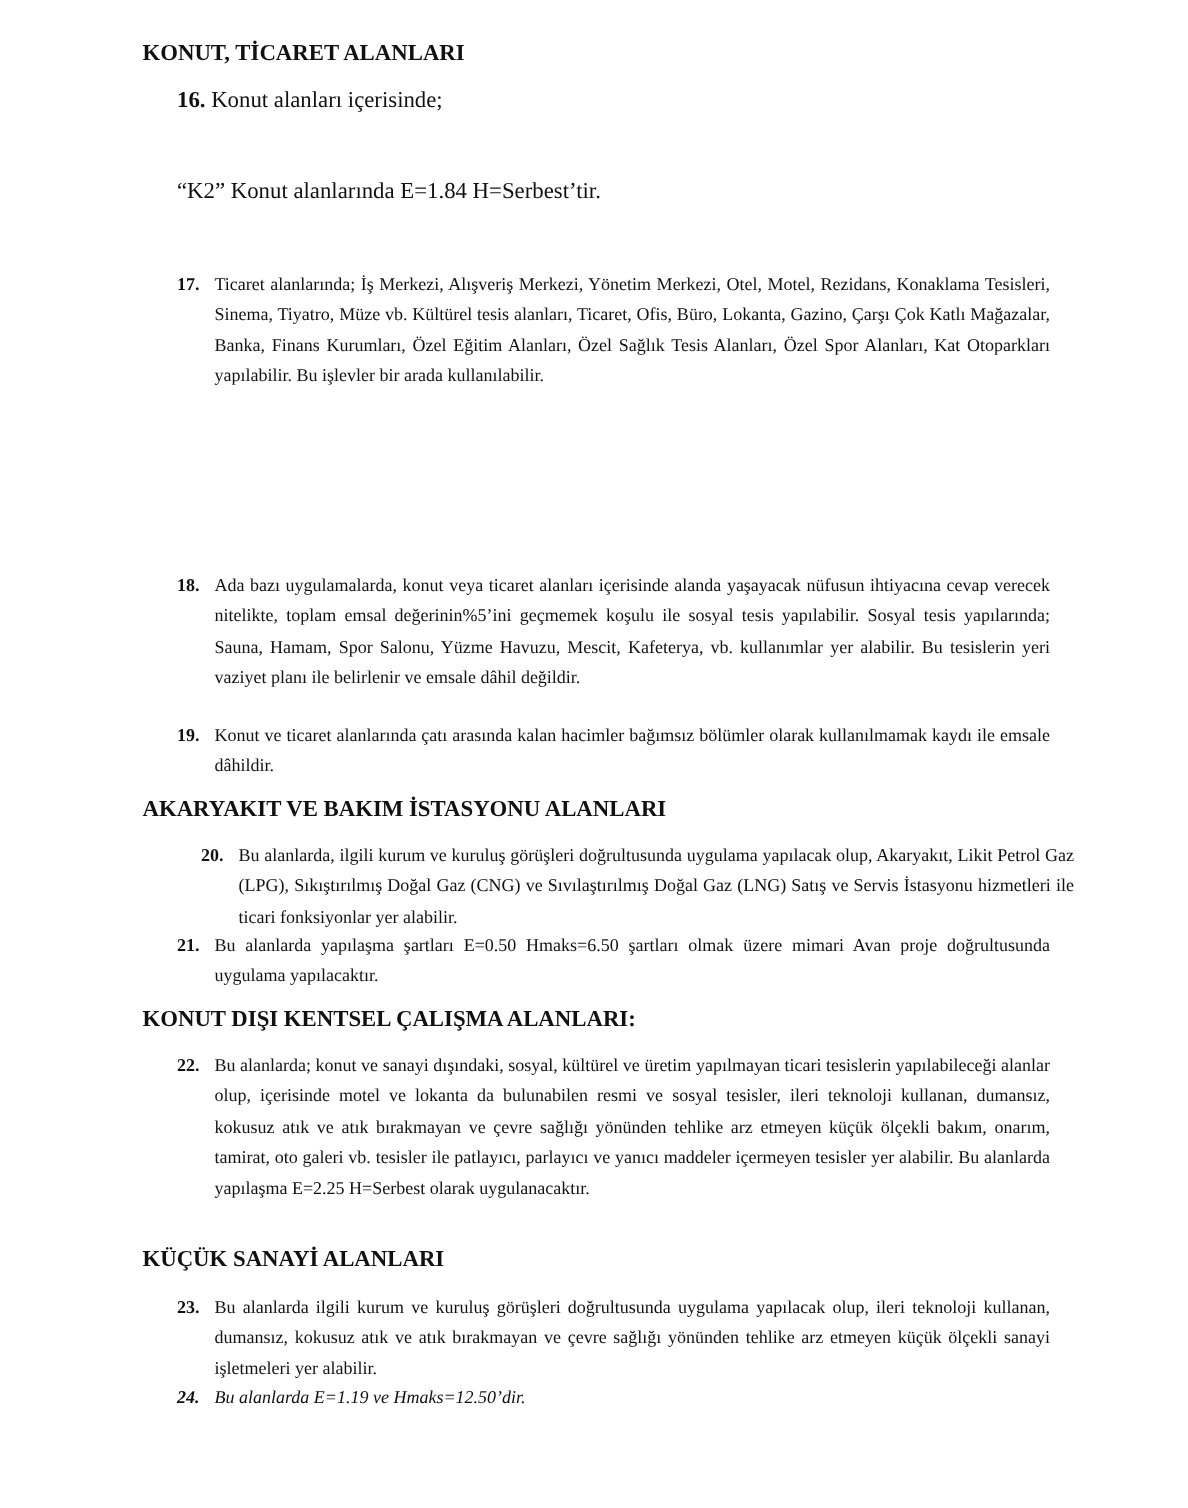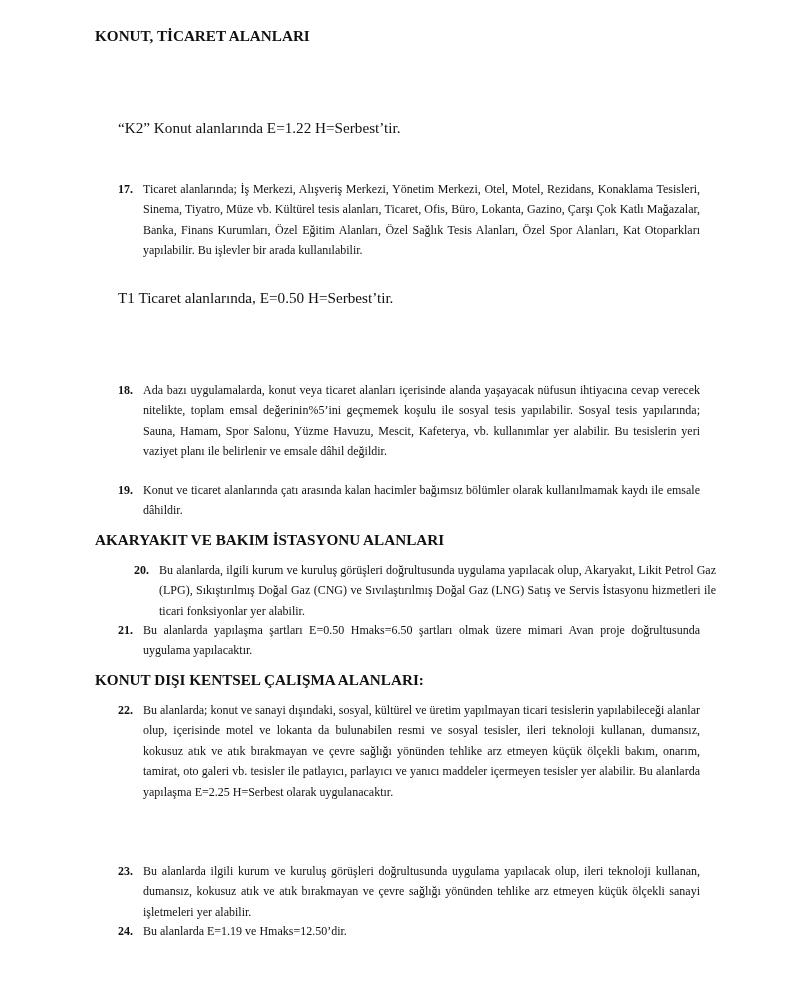--- a/index.html
+++ b/index.html
@@ -28,29 +28,32 @@
     }
     b.num { font-weight: bold; }
   </style>
 </head>
 <body>
 
 <div class="page">
 
   <div class="h" style="top:27px;">KONUT, TİCARET ALANLARI</div>
 
+  <div class="line" style="left:118px; top:58px;">
+    <b class="num">16.</b>
+    <span>Konut alanları içerisinde;</span>
+  </div>
 
-  <div class="line" style="left:118px; top:119px;">“K2” Konut alanlarında E=1.22 H=Serbest’tir.</div>
+  <div class="line" style="left:118px; top:119px;">“K2” Konut alanlarında E=1.84 H=Serbest’tir.</div>
 
   <div class="para" style="top:179px;">
     <span class="num">17.</span>
     <div class="body">Ticaret alanlarında; İş Merkezi, Alışveriş Merkezi, Yönetim Merkezi, Otel, Motel, Rezidans, Konaklama Tesisleri, Sinema, Tiyatro, Müze vb. Kültürel tesis alanları, Ticaret, Ofis, Büro, Lokanta, Gazino, Çarşı Çok Katlı Mağazalar, Banka, Finans Kurumları, Özel Eğitim Alanları, Özel Sağlık Tesis Alanları, Özel Spor Alanları, Kat Otoparkları yapılabilir. Bu işlevler bir arada kullanılabilir.</div>
   </div>
 
-  <div class="line" style="left:118px; top:289px;">T1 Ticaret alanlarında, E=0.50 H=Serbest’tir.</div>
 
   <div class="para" style="top:380px;">
     <span class="num">18.</span>
     <div class="body">Ada bazı uygulamalarda, konut veya ticaret alanları içerisinde alanda yaşayacak nüfusun ihtiyacına cevap verecek nitelikte, toplam emsal değerinin%5’ini geçmemek koşulu ile sosyal tesis yapılabilir. Sosyal tesis yapılarında; Sauna, Hamam, Spor Salonu, Yüzme Havuzu, Mescit, Kafeterya, vb. kullanımlar yer alabilir. Bu tesislerin yeri vaziyet planı ile belirlenir ve emsale dâhil değildir.</div>
   </div>
 
   <div class="para" style="top:480px;">
     <span class="num">19.</span>
     <div class="body">Konut ve ticaret alanlarında çatı arasında kalan hacimler bağımsız bölümler olarak kullanılmamak kaydı ile emsale dâhildir.</div>
   </div>
@@ -67,24 +70,25 @@
     <div class="body">Bu alanlarda yapılaşma şartları E=0.50 Hmaks=6.50 şartları olmak üzere mimari Avan proje doğrultusunda uygulama yapılacaktır.</div>
   </div>
 
   <div class="h" style="top:671px;">KONUT DIŞI KENTSEL ÇALIŞMA ALANLARI:</div>
 
   <div class="para" style="top:700px;">
     <span class="num">22.</span>
     <div class="body">Bu alanlarda; konut ve sanayi dışındaki, sosyal, kültürel ve üretim yapılmayan ticari tesislerin yapılabileceği alanlar olup, içerisinde motel ve lokanta da bulunabilen resmi ve sosyal tesisler, ileri teknoloji kullanan, dumansız, kokusuz atık ve atık bırakmayan ve çevre sağlığı yönünden tehlike arz etmeyen küçük ölçekli bakım, onarım, tamirat, oto galeri vb. tesisler ile patlayıcı, parlayıcı ve yanıcı maddeler içermeyen tesisler yer alabilir. Bu alanlarda yapılaşma E=2.25 H=Serbest olarak uygulanacaktır.</div>
   </div>
 
+  <div class="h" style="top:831px;">KÜÇÜK SANAYİ ALANLARI</div>
 
   <div class="para" style="top:861px;">
     <span class="num">23.</span>
     <div class="body">Bu alanlarda ilgili kurum ve kuruluş görüşleri doğrultusunda uygulama yapılacak olup, ileri teknoloji kullanan, dumansız, kokusuz atık ve atık bırakmayan ve çevre sağlığı yönünden tehlike arz etmeyen küçük ölçekli sanayi işletmeleri yer alabilir.</div>
   </div>
 
-  <div class="para" style="top:921px;">
+  <div class="para" style="top:921px;font-style:italic;">
     <span class="num">24.</span>
     <div class="body">Bu alanlarda E=1.19 ve Hmaks=12.50’dir.</div>
   </div>
 
 </div>
 
 </body></html>

